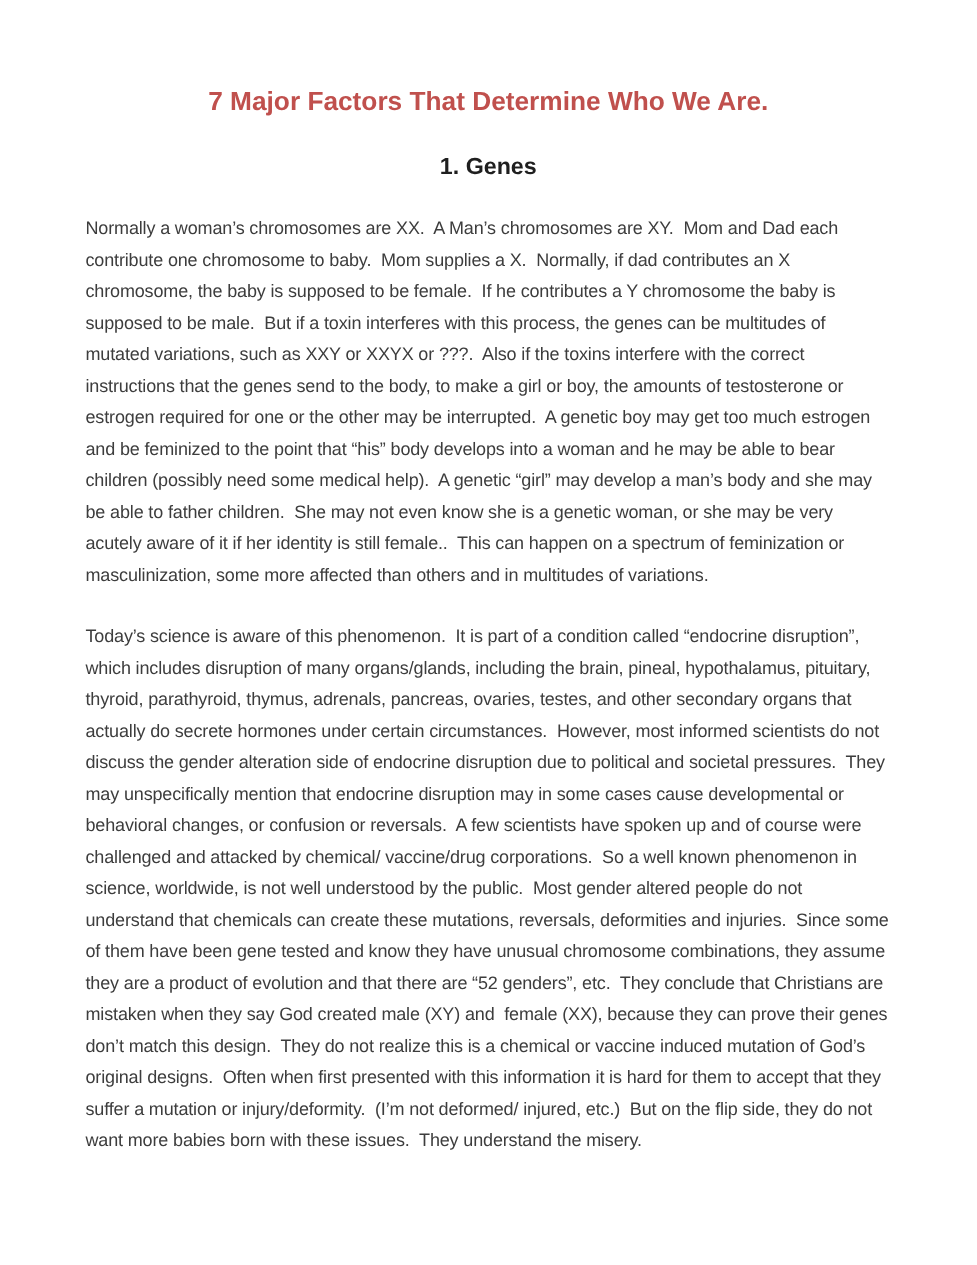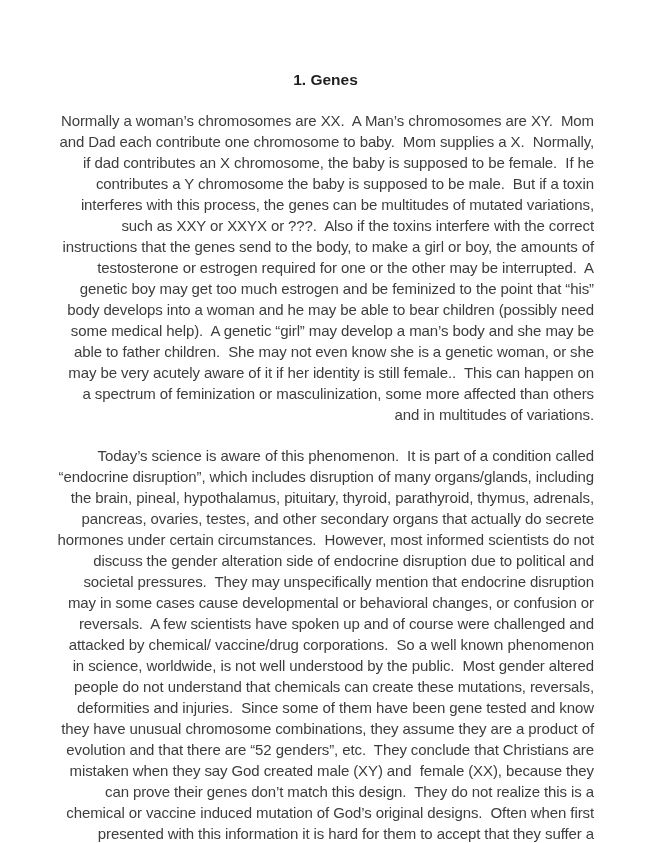--- a/index.html
+++ b/index.html
@@ -28,29 +28,30 @@
   .section-heading {
     color: #1f1f1f;
     font-size: 15.5px;
     font-weight: 700;
     margin: 24px 0 0 0;
     line-height: 20px;
     text-align: center;
   }
   .para {
     color: #3d3d3d;
-    font-size: 15px;
+    font-size: 12px;
     line-height: 21px;
     margin: 20px 0 0 0;
     white-space: pre-wrap;
     letter-spacing: -0.1px;
-    text-align: right;
+    text-align: left;
   }
 </style>
 </head>
 <body>
 
 <div class="page">
+  <h1 class="doc-title">7 Major Factors That Determine Who We Are.</h1>
   <h2 class="section-heading">1. Genes</h2>
   <p class="para">Normally a woman’s chromosomes are XX.  A Man’s chromosomes are XY.  Mom and Dad each contribute one chromosome to baby.  Mom supplies a X.  Normally, if dad contributes an X chromosome, the baby is supposed to be female.  If he contributes a Y chromosome the baby is supposed to be male.  But if a toxin interferes with this process, the genes can be multitudes of mutated variations, such as XXY or XXYX or ???.  Also if the toxins interfere with the correct instructions that the genes send to the body, to make a girl or boy, the amounts of testosterone or estrogen required for one or the other may be interrupted.  A genetic boy may get too much estrogen and be feminized to the point that “his” body develops into a woman and he may be able to bear children (possibly need some medical help).  A genetic “girl” may develop a man’s body and she may be able to father children.  She may not even know she is a genetic woman, or she may be very acutely aware of it if her identity is still female..  This can happen on a spectrum of feminization or masculinization, some more affected than others and in multitudes of variations.</p>
   <p class="para">Today’s science is aware of this phenomenon.  It is part of a condition called “endocrine disruption”, which includes disruption of many organs/glands, including the brain, pineal, hypothalamus, pituitary, thyroid, parathyroid, thymus, adrenals, pancreas, ovaries, testes, and other secondary organs that actually do secrete hormones under certain circumstances.  However, most informed scientists do not discuss the gender alteration side of endocrine disruption due to political and societal pressures.  They may unspecifically mention that endocrine disruption may in some cases cause developmental or behavioral changes, or confusion or reversals.  A few scientists have spoken up and of course were challenged and attacked by chemical/ vaccine/drug corporations.  So a well known phenomenon in science, worldwide, is not well understood by the public.  Most gender altered people do not understand that chemicals can create these mutations, reversals, deformities and injuries.  Since some of them have been gene tested and know they have unusual chromosome combinations, they assume they are a product of evolution and that there are “52 genders”, etc.  They conclude that Christians are mistaken when they say God created male (XY) and  female (XX), because they can prove their genes don’t match this design.  They do not realize this is a chemical or vaccine induced mutation of God’s original designs.  Often when first presented with this information it is hard for them to accept that they suffer a mutation or injury/deformity.  (I’m not deformed/ injured, etc.)  But on the flip side, they do not want more babies born with these issues.  They understand the misery.</p>
 
 </div>
 
 </body></html>

